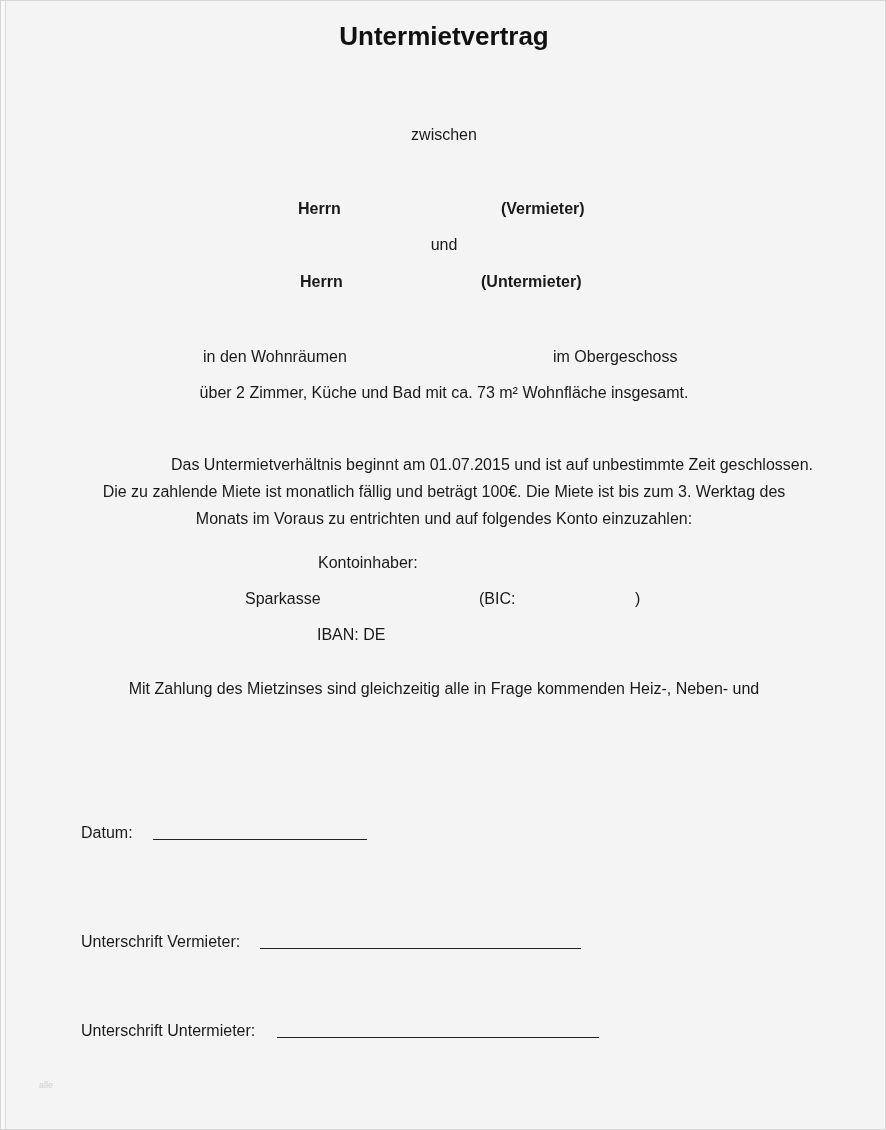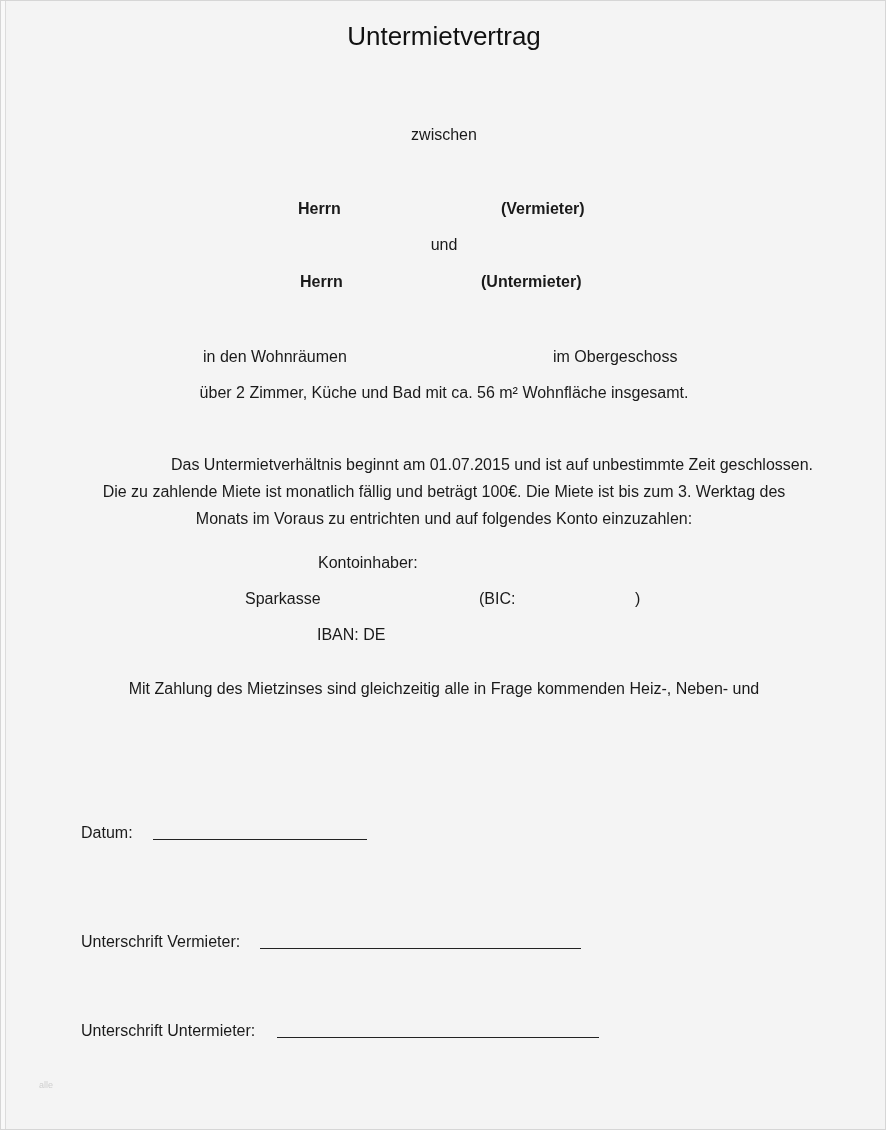--- a/index.html
+++ b/index.html
@@ -11,21 +11,21 @@
       position: relative;
     }
     .page {
       position: absolute; left: 0; top: 0; width: 886px; height: 1130px;
       box-sizing: border-box;
       border: 1px solid #d6d6d6;
       box-shadow: inset 4px 0 0 #f9f9f9, inset 5px 0 0 #dcdcdc;
     }
     .abs { position: absolute; white-space: nowrap; }
     .center { left: 0; width: 886px; text-align: center; }
-    .title { top: 20px; font-size: 26px; font-weight: normal; color: #111; }
+    .title { top: 20px; font-size: 26px; font-weight: bold; color: #111; }
     .txt { font-size: 16px; line-height: 20px; }
     .bold { font-weight: bold; }
     .sigline {
       display: inline-block; border-bottom: 1px solid #222; height: 14px;
       vertical-align: baseline;
     }
     .watermark { font-size: 9px; color: #cfcfcf; }
   </style>
 </head>
 <body>
@@ -39,21 +39,21 @@
   <div class="abs txt bold" style="top:198px; left:297px;">Herrn</div>
   <div class="abs txt bold" style="top:198px; left:500px;">(Vermieter)</div>
 
   <div class="abs center txt" style="top:234px;">und</div>
 
   <div class="abs txt bold" style="top:271px; left:299px;">Herrn</div>
   <div class="abs txt bold" style="top:271px; left:480px;">(Untermieter)</div>
 
   <div class="abs txt" style="top:346px; left:202px;">in den Wohnräumen</div>
   <div class="abs txt" style="top:346px; left:552px;">im Obergeschoss</div>
-  <div class="abs center txt" style="top:382px;">über 2 Zimmer, Küche und Bad mit ca. 56 m² Wohnfläche insgesamt.</div>
+  <div class="abs center txt" style="top:382px;">über 2 Zimmer, Küche und Bad mit ca. 73 m² Wohnfläche insgesamt.</div>
 
   <div class="abs center txt" style="top:454px;padding-left:48px;">Das Untermietverhältnis beginnt am 01.07.2015 und ist auf unbestimmte Zeit geschlossen.</div>
   <div class="abs center txt" style="top:481px;">Die zu zahlende Miete ist monatlich fällig und beträgt 100€. Die Miete ist bis zum 3. Werktag des</div>
   <div class="abs center txt" style="top:508px;text-align:center;">Monats im Voraus zu entrichten und auf folgendes Konto einzuzahlen:</div>
 
   <div class="abs txt" style="top:552px; left:317px;">Kontoinhaber:</div>
   <div class="abs txt" style="top:588px; left:244px;">Sparkasse</div>
   <div class="abs txt" style="top:588px; left:478px;">(BIC:</div>
   <div class="abs txt" style="top:588px; left:634px;">)</div>
   <div class="abs txt" style="top:624px; left:316px;">IBAN: DE</div>

